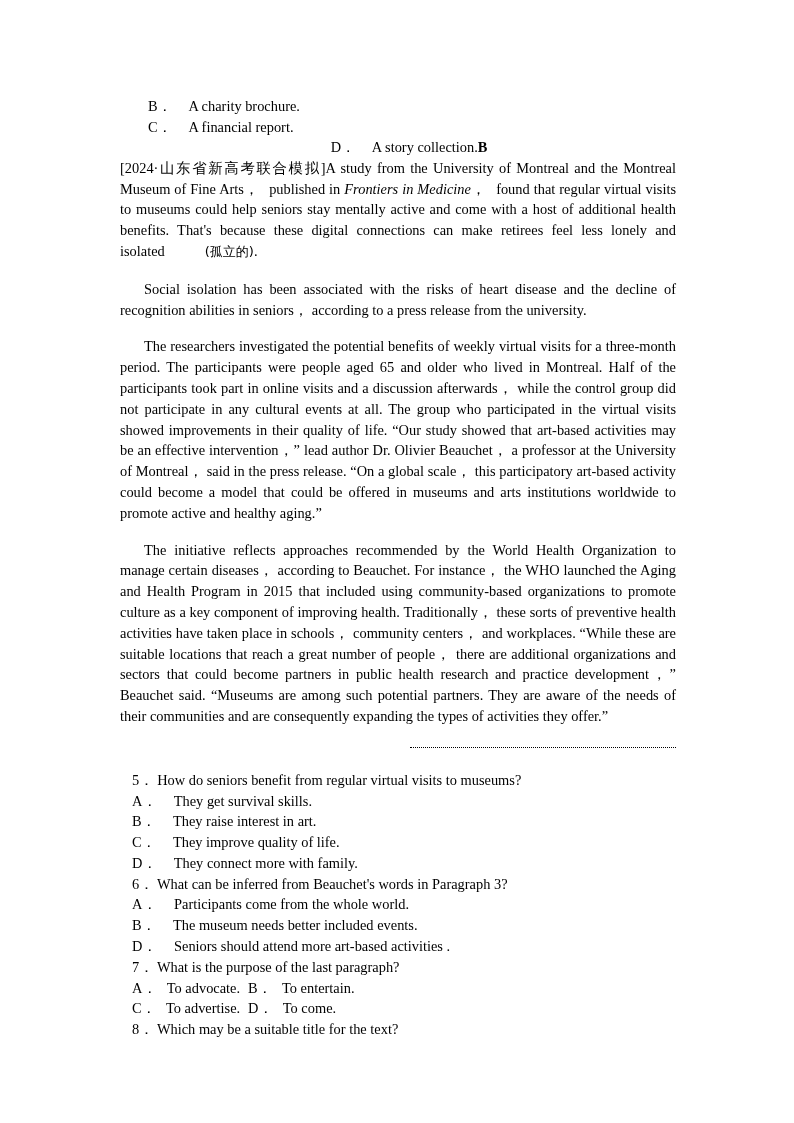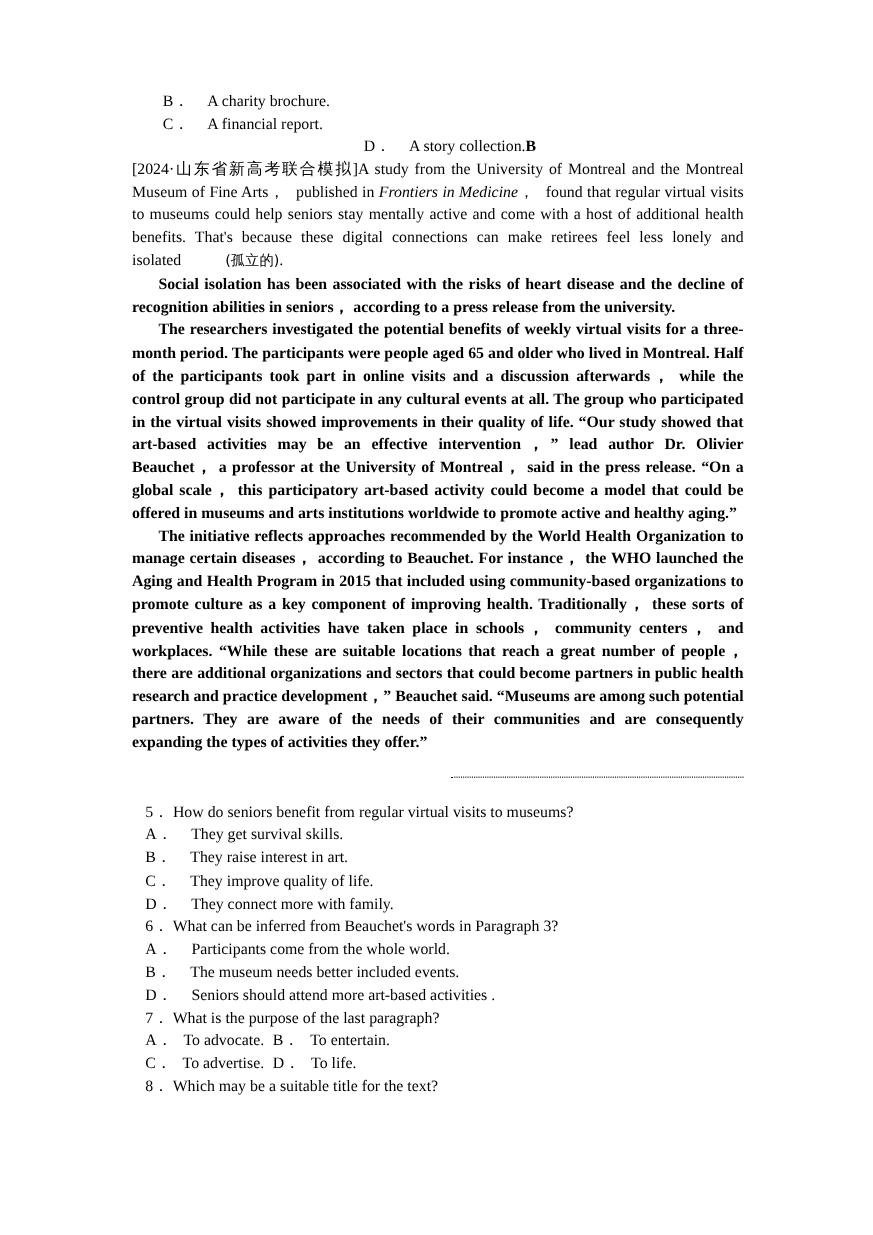--- a/index.html
+++ b/index.html
@@ -18,21 +18,21 @@
   .page {
     position: absolute;
     left: 0; top: 0;
     width: 794px;
     height: 1123px;
     overflow: hidden;
   }
   .content {
     position: absolute;
     left: 120px;
-    top: 82px;
+    top: 96px;
     width: 556px;
   }
 
   
   .opt-line {
     margin: 0 0 0 28px;
     font-size: 14.4px;
     line-height: 20.6px;
     white-space: nowrap;
   }
@@ -50,21 +50,21 @@
   
   .para {
     margin: 0;
     font-size: 14.4px;
     line-height: 20.8px;
     text-align: justify;
     text-justify: inter-word;
     text-indent: 24px;
   }
   .para.first { text-indent: 0; }
-  .para + .para { margin-top: 0; font-weight: bold; }
+  .para + .para { margin-top: 16px; }
   em.journal { font-style: italic; }
   .cn { font-family: "DejaVu Sans", sans-serif; font-size: 13px; padding-left: 40px; }
   .sp { display: inline-block; width: 10px; }
 
   
   .sep-wrap {
     margin-top: 13px;
     height: 16px;
     display: flex;
     justify-content: flex-end;
@@ -178,21 +178,21 @@
       </p>
 
       <p class="q-line q-stem">
         <span>7．</span>
         <span>What is the purpose of the last paragraph?</span>
       </p>
       <p class="q-line q-opt">
         <span class="colcell first-col"><span>A．</span><span class="sp"></span><span>To advocate.</span></span><span class="colcell"><span>B．</span><span class="sp"></span><span>To entertain.</span></span>
       </p>
       <p class="q-line q-opt">
-        <span class="colcell first-col"><span>C．</span><span class="sp"></span><span>To advertise.</span></span><span class="colcell"><span>D．</span><span class="sp"></span><span>To life.</span></span>
+        <span class="colcell first-col"><span>C．</span><span class="sp"></span><span>To advertise.</span></span><span class="colcell"><span>D．</span><span class="sp"></span><span>To come.</span></span>
       </p>
 
       <p class="q-line q-stem">
         <span>8．</span>
         <span>Which may be a suitable title for the text?</span>
       </p>
 
     </div>
   </div>
 </div>

